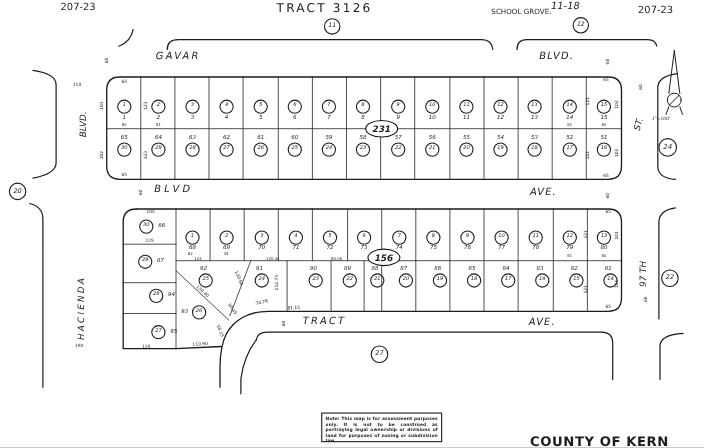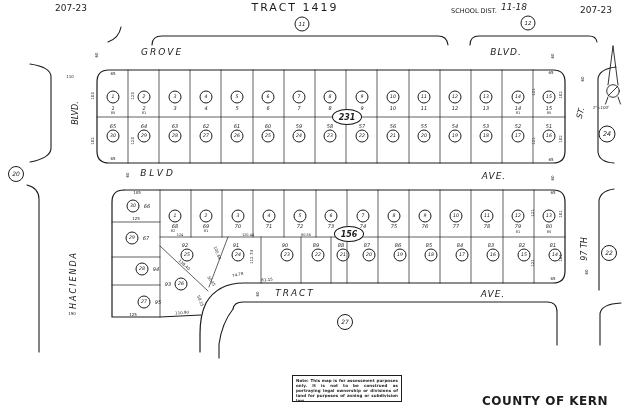--- a/index.html
+++ b/index.html
@@ -63,25 +63,25 @@
     <g>
       <path d="M613,46 L608,85 M613,46 L618,85" stroke-width="0.9"></path>
       <circle cx="613" cy="91" r="6.3" stroke-width="0.9"></circle>
       <path d="M608.5,95.5 L617.5,86.5" stroke-width="0.9"></path>
       <path d="M608,97 L605.5,104 M618,97 L620.5,104" stroke-width="0.9"></path>
     </g>
   </svg>
 
   <div id="labels-layer">
       <div class="map-text" style="left: 71px; top: 8px; font-size: 9px; transform: translate(-50%, -50%);">207-23</div>
-      <div class="map-text" style="left: 295px; top: 7px; font-size: 11px; transform: translate(-50%, -50%); letter-spacing: 2px;">TRACT 1419</div>
-      <div class="map-text" style="left: 474px; top: 11px; font-size: 6.5px; transform: translate(-50%, -50%);">SCHOOL  DIST.</div>
+      <div class="map-text" style="left: 295px; top: 7px; font-size: 11px; transform: translate(-50%, -50%); letter-spacing: 2px;">TRACT 3126</div>
+      <div class="map-text" style="left: 474px; top: 11px; font-size: 6.5px; transform: translate(-50%, -50%);">SCHOOL  GROVE.</div>
       <div class="map-text" style="left: 514px; top: 7px; font-size: 9px; transform: translate(-50%, -50%); font-style: italic;">11-18</div>
       <div class="map-text" style="left: 596px; top: 10px; font-size: 9px; transform: translate(-50%, -50%);">207-23</div>
-      <div class="map-text" style="left: 162px; top: 52px; font-size: 9px; transform: translate(-50%, -50%); font-style: italic; letter-spacing: 2px;">GROVE</div>
+      <div class="map-text" style="left: 162px; top: 52px; font-size: 9px; transform: translate(-50%, -50%); font-style: italic; letter-spacing: 2px;">GAVAR</div>
       <div class="map-text" style="left: 506px; top: 52px; font-size: 9px; transform: translate(-50%, -50%); font-style: italic; letter-spacing: 1px;">BLVD.</div>
       <div class="map-text" style="left: 97px; top: 55px; font-size: 4px; transform: translate(-50%, -50%) rotate(-90deg);">60</div>
       <div class="map-text" style="left: 553px; top: 56px; font-size: 4px; transform: translate(-50%, -50%) rotate(-90deg);">60</div>
       <div class="map-text" style="left: 158px; top: 173px; font-size: 9px; transform: translate(-50%, -50%); font-style: italic; letter-spacing: 3px;">BLVD</div>
       <div class="map-text" style="left: 494px; top: 176px; font-size: 9px; transform: translate(-50%, -50%); font-style: italic; letter-spacing: 1px;">AVE.</div>
       <div class="map-text" style="left: 128px; top: 175px; font-size: 4px; transform: translate(-50%, -50%) rotate(-90deg);">60</div>
       <div class="map-text" style="left: 553px; top: 178px; font-size: 4px; transform: translate(-50%, -50%) rotate(-90deg);">60</div>
       <div class="map-text" style="left: 295px; top: 293px; font-size: 9px; transform: translate(-50%, -50%); font-style: italic; letter-spacing: 2px;">TRACT</div>
       <div class="map-text" style="left: 493px; top: 294px; font-size: 9px; transform: translate(-50%, -50%); font-style: italic; letter-spacing: 1px;">AVE.</div>
       <div class="map-text" style="left: 258px; top: 294px; font-size: 4px; transform: translate(-50%, -50%) rotate(-90deg);">60</div>

